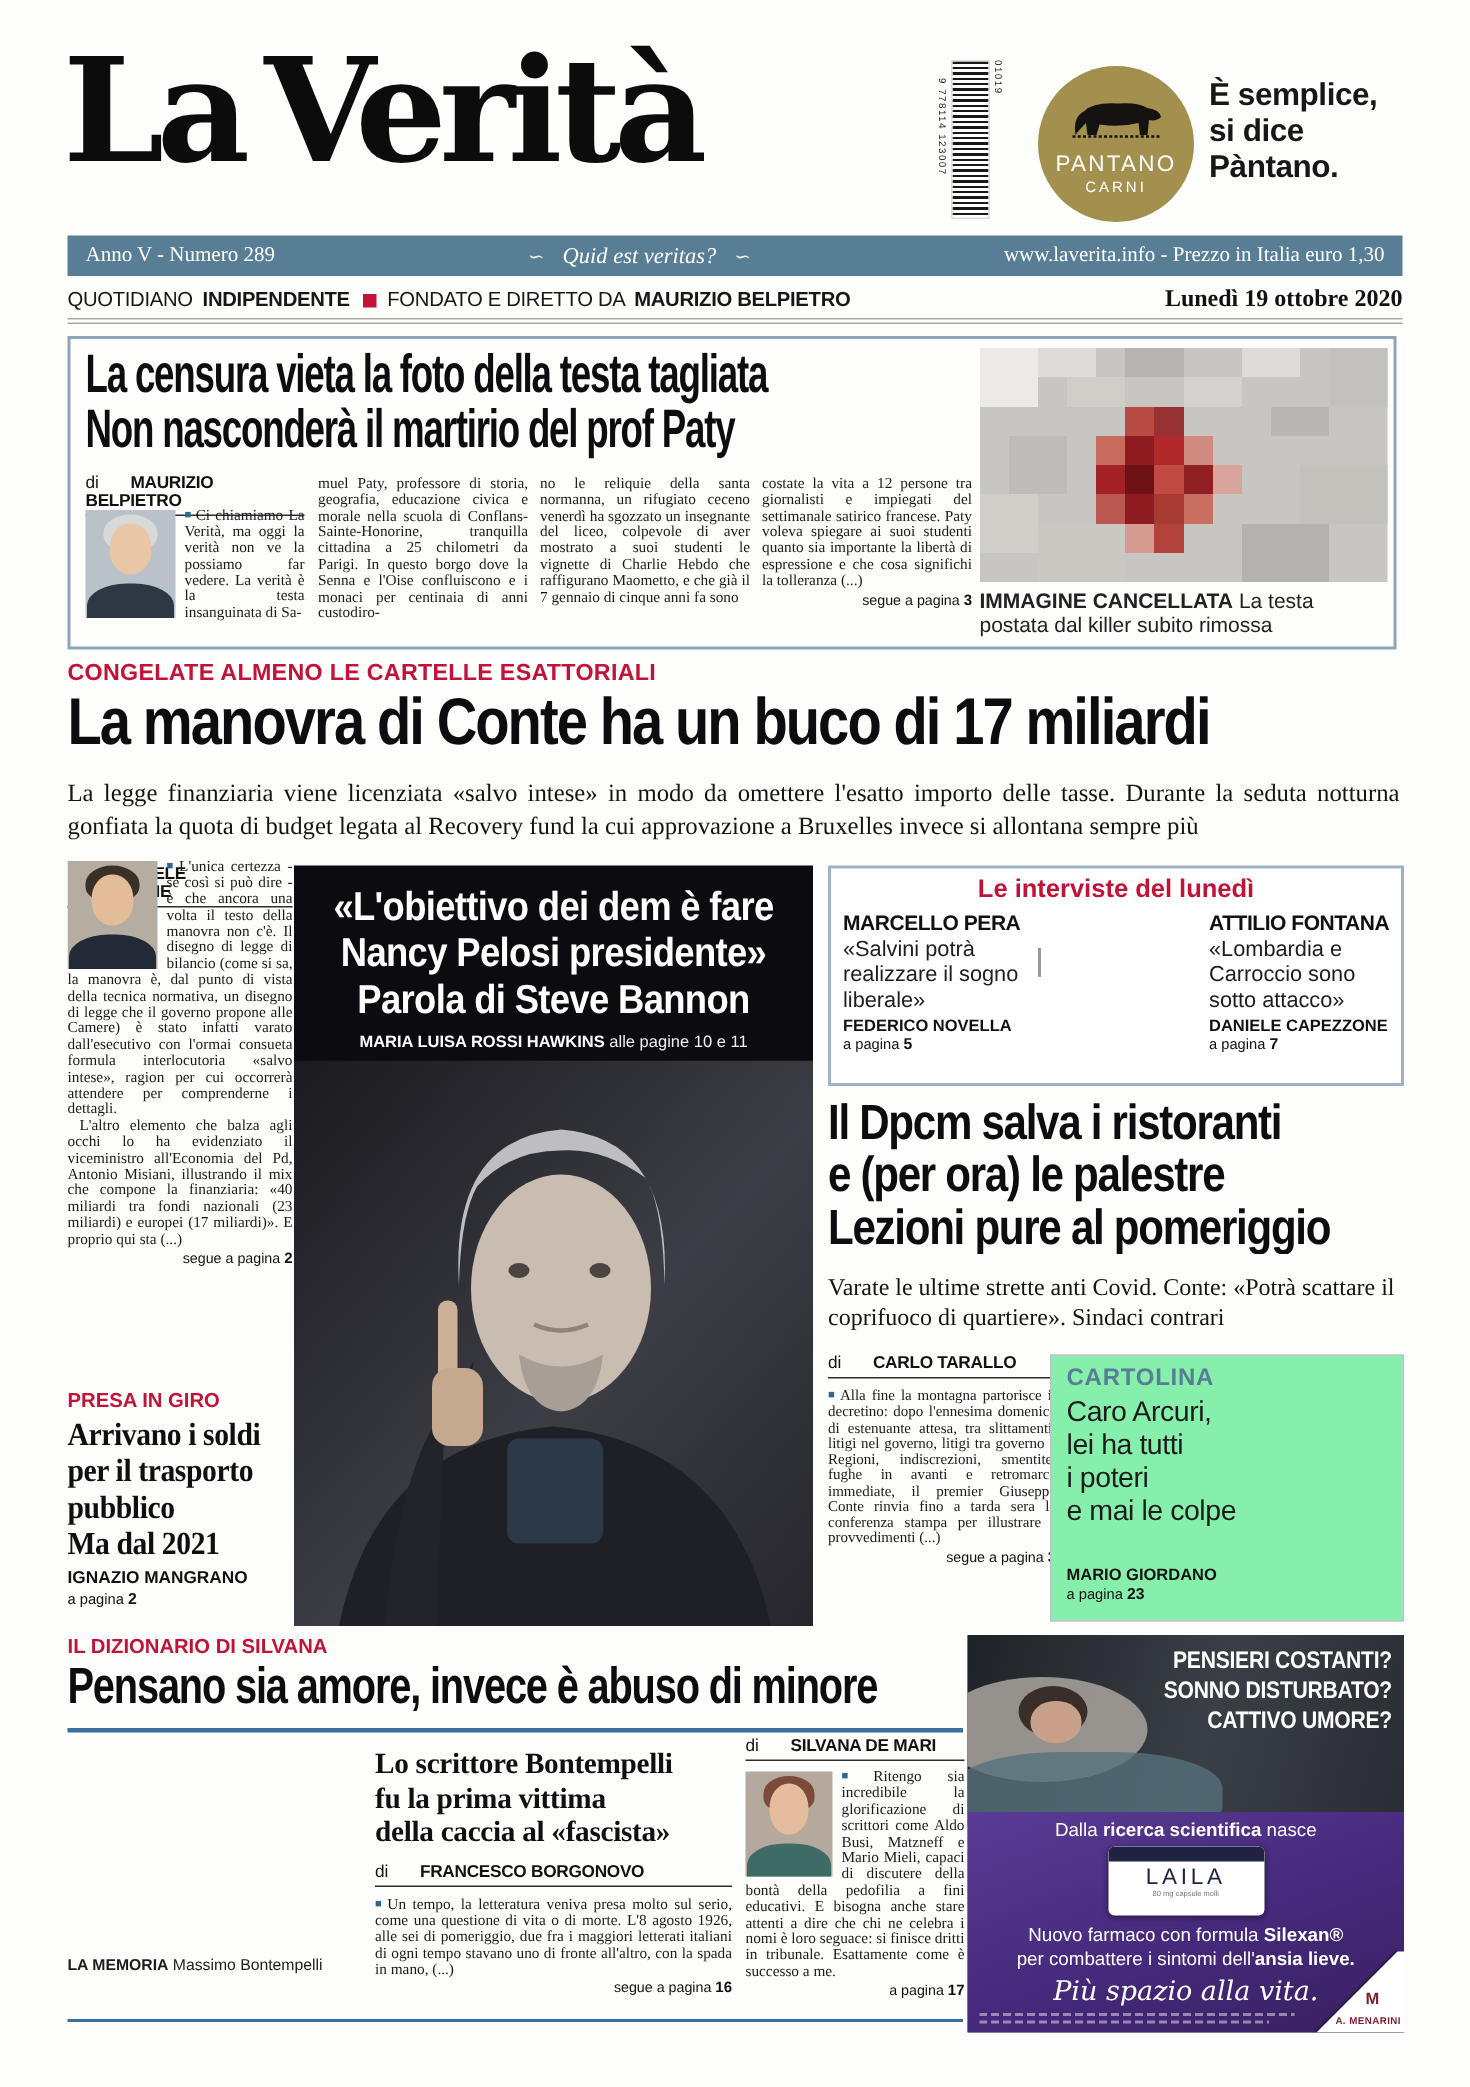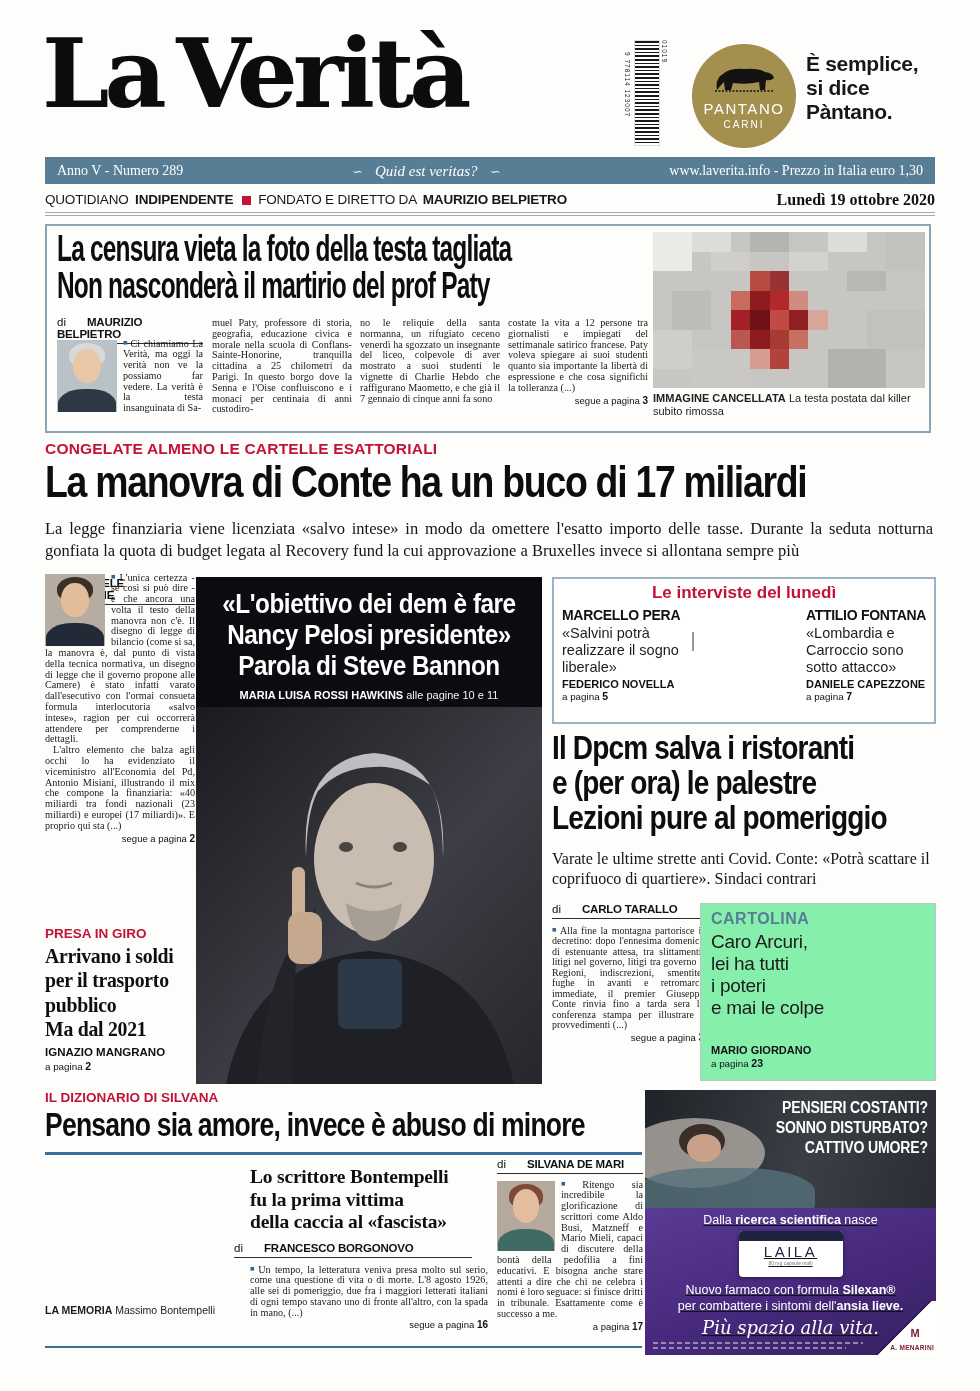--- a/index.html
+++ b/index.html
@@ -134,21 +134,21 @@
     <rect x="6" y="4" width="1" height="1" fill="#c14b43"></rect>
       <rect x="7" y="4" width="1" height="1" fill="#912024"></rect>
     <rect x="8" y="4" width="1" height="1" fill="#d9a49a"></rect>
       <rect x="4" y="5" width="1" height="1" fill="#b95750"></rect>
     <rect x="5" y="5" width="1" height="1" fill="#8e1b20"></rect>
       <rect x="6" y="5" width="1" height="1" fill="#a83a34"></rect>
     <rect x="7" y="5" width="1" height="1" fill="#c96f62"></rect>
       <rect x="5" y="6" width="1" height="1" fill="#d69c92"></rect>
     <rect x="6" y="6" width="1" height="1" fill="#b2433c"></rect>
   </svg>
-  <div class="abs" style="left:606px;top:166px;width:272px;font-size:11px;line-height:1.15;color:#222;">
+  <div class="abs" style="left:606px;top:166px;width:272px;font-size:14px;line-height:1.15;color:#222;">
     <b>IMMAGINE CANCELLATA</b>
     <span>La testa postata dal killer subito rimossa</span>
   </div>
 </div>
 
 
 <div class="abs kicker" style="left:45px;top:440px;width:890px;font-size:15.5px;letter-spacing:0.2px;">CONGELATE ALMENO LE CARTELLE ESATTORIALI</div>
 <div class="abs hl condL" style="left:45px;top:459px;width:1047px;font-size:44px;line-height:1.05;letter-spacing:-1.5px;white-space:nowrap;transform:scaleX(0.85);">La manovra di Conte ha un buco di 17 miliardi</div>
 <div class="abs serif" style="left:45px;top:518px;width:888px;font-size:16.5px;line-height:1.32;text-align:justify;color:#141414;">La legge finanziaria viene licenziata «salvo intese» in modo da omettere l'esatto importo delle tasse. Durante la seduta notturna gonfiata la quota di budget legata al Recovery fund la cui approvazione a Bruxelles invece si allontana sempre più</div>
 
@@ -265,21 +265,21 @@
 <span class="portrait abs" style="left:45px;top:1163px;width:192px;height:138px;--bg:#d8d8d6;--hair:#7c7c7c;--skin:#cdcdcb;--suit:#9b9b99;">
   <i class="hair"></i><i class="face"></i><i class="suit"></i>
 </span>
 <div class="abs" style="left:45px;top:1304px;width:192px;font-size:10.5px;color:#1c1c1c;">
   <b>LA MEMORIA</b> <span>Massimo Bontempelli</span>
 </div>
 
 <div class="abs serif pre" style="left:250px;top:1166px;width:240px;font-size:19.5px;font-weight:bold;line-height:1.16;letter-spacing:-0.2px;color:#101010;">Lo scrittore Bontempelli
 fu la prima vittima
 della caccia al «fascista»</div>
-<div class="abs byline" style="left:234px;top:1242px;width:238px;">
+<div class="abs byline" style="left:250px;top:1242px;width:238px;">
   <span class="pfx">di</span><span class="nm">FRANCESCO BORGONOVO</span>
 </div>
 <div class="abs body" style="left:250px;top:1264px;width:238px;">
   <span class="bullet">■</span><span>Un tempo, la letteratura veniva presa molto sul serio, come una questione di vita o di morte. L'8 agosto 1926, alle sei di pomeriggio, due fra i maggiori letterati italiani di ogni tempo stavano uno di fronte all'altro, con la spada in mano, (...)</span>
   <span class="segue"><span>segue a pagina</span> <b>16</b></span>
 </div>
 
 <div class="abs byline" style="left:497px;top:1158px;width:146px;">
   <span class="pfx">di</span><span class="nm">SILVANA DE MARI</span>
 </div>
@@ -299,21 +299,21 @@
 <div class="abs" style="left:645px;top:1090px;width:291px;height:265px;overflow:hidden;background:#2b2e33;">
   <div class="abs" style="left:0;top:0;width:291px;height:118px;background:linear-gradient(105deg,#1f2227 0%,#3a3f46 55%,#2a2d33 100%);">
     <i class="abs" style="left:-20px;top:28px;width:140px;height:70px;border-radius:50%;background:#a9a49e;opacity:.85;"></i>
     <i class="abs" style="left:34px;top:34px;width:46px;height:34px;border-radius:50%;background:#3a2e28;"></i>
     <i class="abs" style="left:42px;top:44px;width:34px;height:28px;border-radius:48%;background:#c9a089;"></i>
     <i class="abs" style="left:-10px;top:78px;width:180px;height:60px;border-radius:40%;background:#56707a;opacity:.8;"></i>
   </div>
   <div class="abs pre" style="right:8px;top:8px;width:180px;text-align:right;color:#fff;font-weight:bold;font-size:16px;line-height:1.24;letter-spacing:-0.2px;transform:scaleX(0.88);transform-origin:100% 0;">PENSIERI COSTANTI?
 SONNO DISTURBATO?
 CATTIVO UMORE?</div>
-  <div class="abs" style="left:0;top:118px;width:291px;height:147px;background:linear-gradient(160deg,#5a3b95 0%,#46297c 55%,#38205f 100%);text-decoration:underline;">
+  <div class="abs" style="left:0;top:118px;width:291px;height:147px;background:linear-gradient(160deg,#5a3b95 0%,#46297c 55%,#38205f 100%);">
     <div style="text-align:center;color:#fff;font-size:12.5px;margin-top:5px;">
       <span>Dalla</span> <b>ricerca scientifica</b> <span>nasce</span>
     </div>
     <div style="width:104px;height:46px;margin:4px auto 0;background:#fff;border-radius:4px;overflow:hidden;text-align:center;box-shadow:0 1px 4px rgba(0,0,0,.5);">
       <div style="height:10px;background:#1d2340;"></div>
       <div style="color:#1d2340;font-size:15px;letter-spacing:2.5px;margin-top:2px;">LAILA</div>
       <div style="color:#777;font-size:5px;">80 mg capsule molli</div>
     </div>
     <div style="text-align:center;color:#fff;font-size:12.5px;line-height:1.3;margin-top:5px;">
       <span>Nuovo farmaco con formula</span> <b>Silexan®</b><br>

